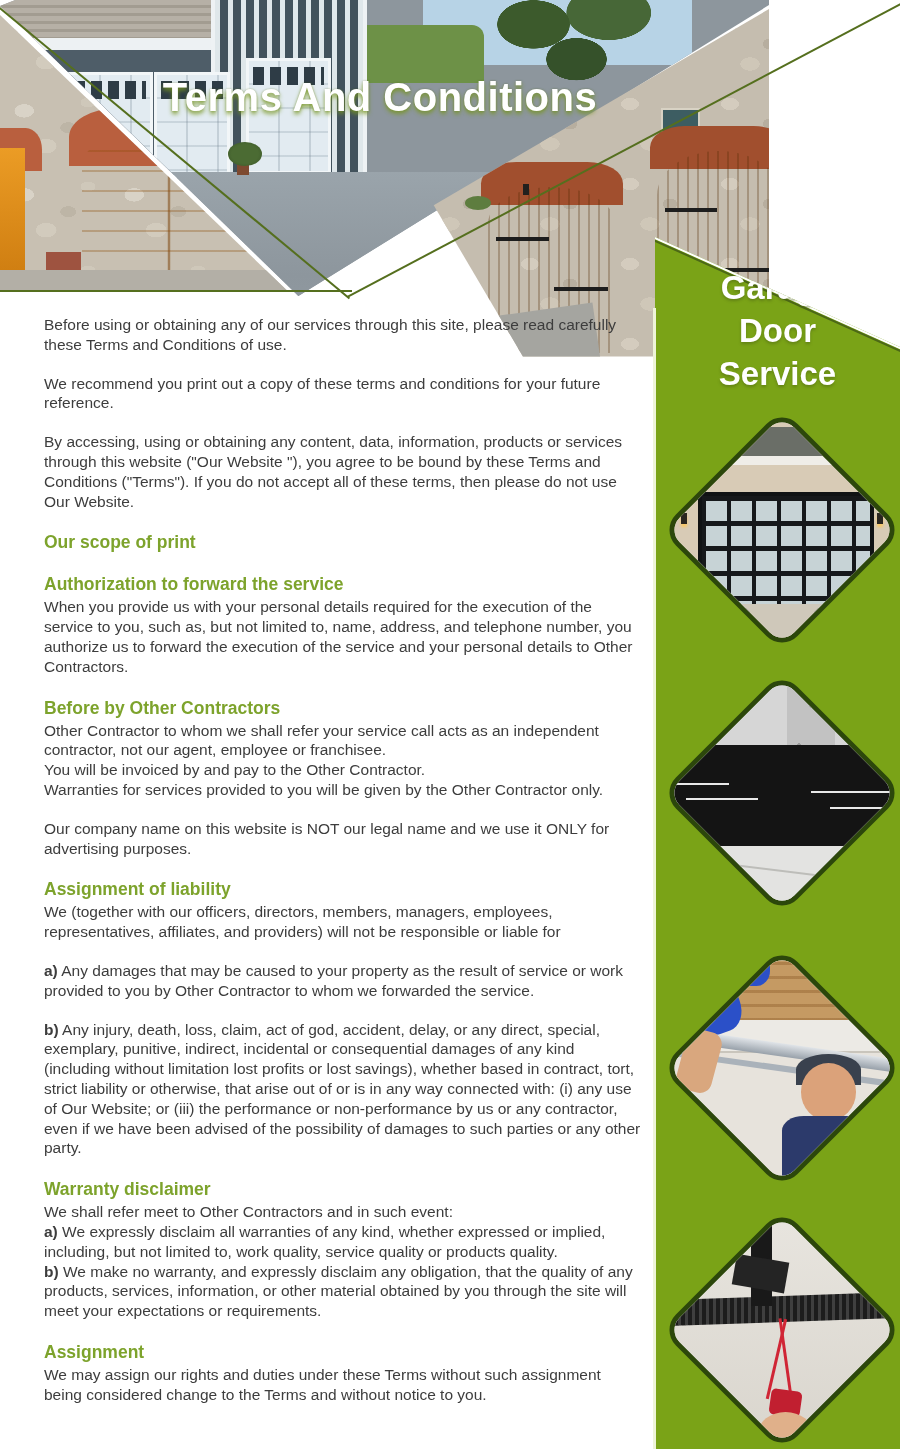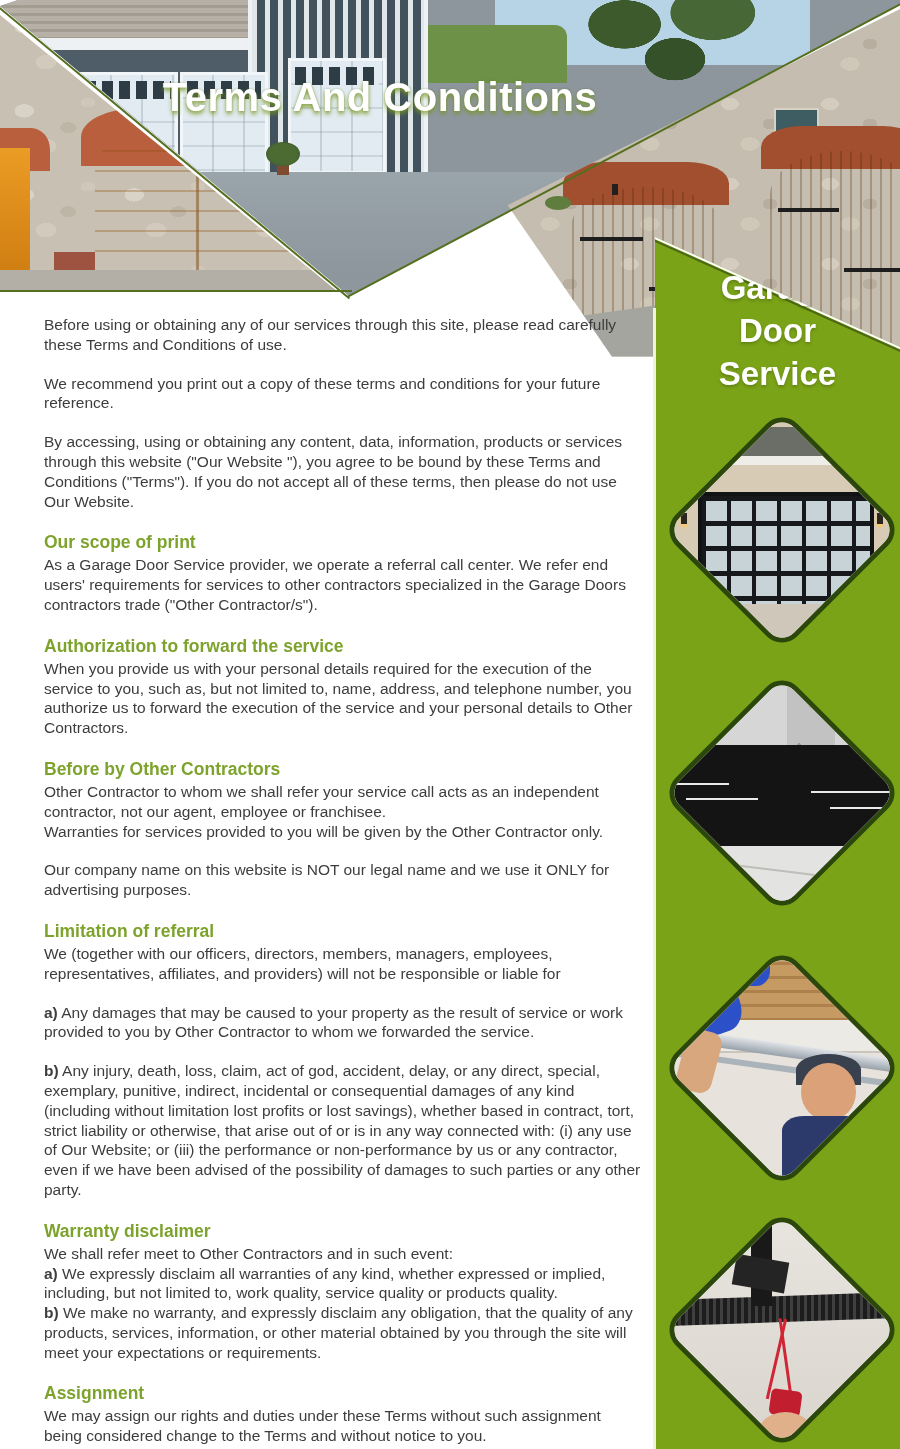--- a/index.html
+++ b/index.html
@@ -1,20 +1,20 @@
 <!DOCTYPE html>
 <html><head>
 <meta charset="utf-8">
 <style>
   html,body{margin:0;padding:0;background:#fff;}
   .page{position:relative;width:900px;height:1449px;overflow:hidden;background:#fff;
         font-family:"Liberation Sans",sans-serif;}
 
   
-  .hero{position:absolute;left:0;top:0;width:900px;height:360px;z-index:1;}
+  .hero{position:absolute;left:0;top:0;width:769px;height:360px;z-index:1;}
   .hero .ph{position:absolute;inset:0;}
   
   .ph-center{clip-path:polygon(0 1.7%, 2% 0, 100% 0, 100% 1.4%, 38.8% 82.2%);background:#8d969d;}
   .c-sky{position:absolute;left:55%;top:0;width:35%;height:18%;background:#b7d3e6;}
   .c-tree{position:absolute;left:61%;top:-6%;width:28%;height:32%;background:
       radial-gradient(60px 40px at 30% 40%,#3c5a2c 60%,transparent 61%),
       radial-gradient(70px 45px at 65% 30%,#476737 60%,transparent 61%),
       radial-gradient(50px 35px at 50% 70%,#35512a 60%,transparent 61%);}
   .c-hedge{position:absolute;left:44%;top:7%;width:19%;height:16%;background:#6d9147;border-radius:12px 12px 0 0;}
   .c-roof{position:absolute;left:0;top:0;width:47%;height:11%;
@@ -285,37 +285,37 @@
   </div>
   <div class="sb-leftline"></div>
 
   <div class="content">
     <p class="mb">Before using or obtaining any of our services through this site, please read carefully these Terms and Conditions of use.</p>
     <p class="mb">We recommend you print out a copy of these terms and conditions for your future reference.</p>
     <p class="mb">By accessing, using or obtaining any content, data, information, products or services through this website ("Our Website "), you agree to be bound by these Terms and Conditions ("Terms"). If you do not accept all of these terms, then please do not use Our Website.</p>
 
     <section>
       <h2>Our scope of print</h2>
-      <p>As a Garage Door Service provider, we operate a referral call center. We refer end users' requirements for services to other contractors specialized in the Garage Doors contractors trade ("Other Contractor/s").</p>
     </section>
 
     <section>
       <h2>Authorization to forward the service</h2>
       <p>When you provide us with your personal details required for the execution of the service to you, such as, but not limited to, name, address, and telephone number, you authorize us to forward the execution of the service and your personal details to Other Contractors.</p>
     </section>
 
     <section>
       <h2>Before by Other Contractors</h2>
       <p>Other Contractor to whom we shall refer your service call acts as an independent contractor, not our agent, employee or franchisee.</p>
+      <p>You will be invoiced by and pay to the Other Contractor.</p>
       <p>Warranties for services provided to you will be given by the Other Contractor only.</p>
       <p class="mt">Our company name on this website is NOT our legal name and we use it ONLY for advertising purposes.</p>
     </section>
 
     <section>
-      <h2>Limitation of referral</h2>
+      <h2>Assignment of liability</h2>
       <p>We (together with our officers, directors, members, managers, employees, representatives, affiliates, and providers) will not be responsible or liable for</p>
       <p class="mt"><b class="pfx">a)</b><span> Any damages that may be caused to your property as the result of service or work provided to you by Other Contractor to whom we forwarded the service.</span></p>
       <p class="mt"><b class="pfx">b)</b><span> Any injury, death, loss, claim, act of god, accident, delay, or any direct, special, exemplary, punitive, indirect, incidental or consequential damages of any kind (including without limitation lost profits or lost savings), whether based in contract, tort, strict liability or otherwise, that arise out of or is in any way connected with: (i) any use of Our Website; or (iii) the performance or non-performance by us or any contractor, even if we have been advised of the possibility of damages to such parties or any other party.</span></p>
     </section>
 
     <section>
       <h2>Warranty disclaimer</h2>
       <p>We shall refer meet to Other Contractors and in such event:</p>
       <p><b class="pfx">a)</b><span> We expressly disclaim all warranties of any kind, whether expressed or implied, including, but not limited to, work quality, service quality or products quality.</span></p>
       <p><b class="pfx">b)</b><span> We make no warranty, and expressly disclaim any obligation, that the quality of any products, services, information, or other material obtained by you through the site will meet your expectations or requirements.</span></p>

